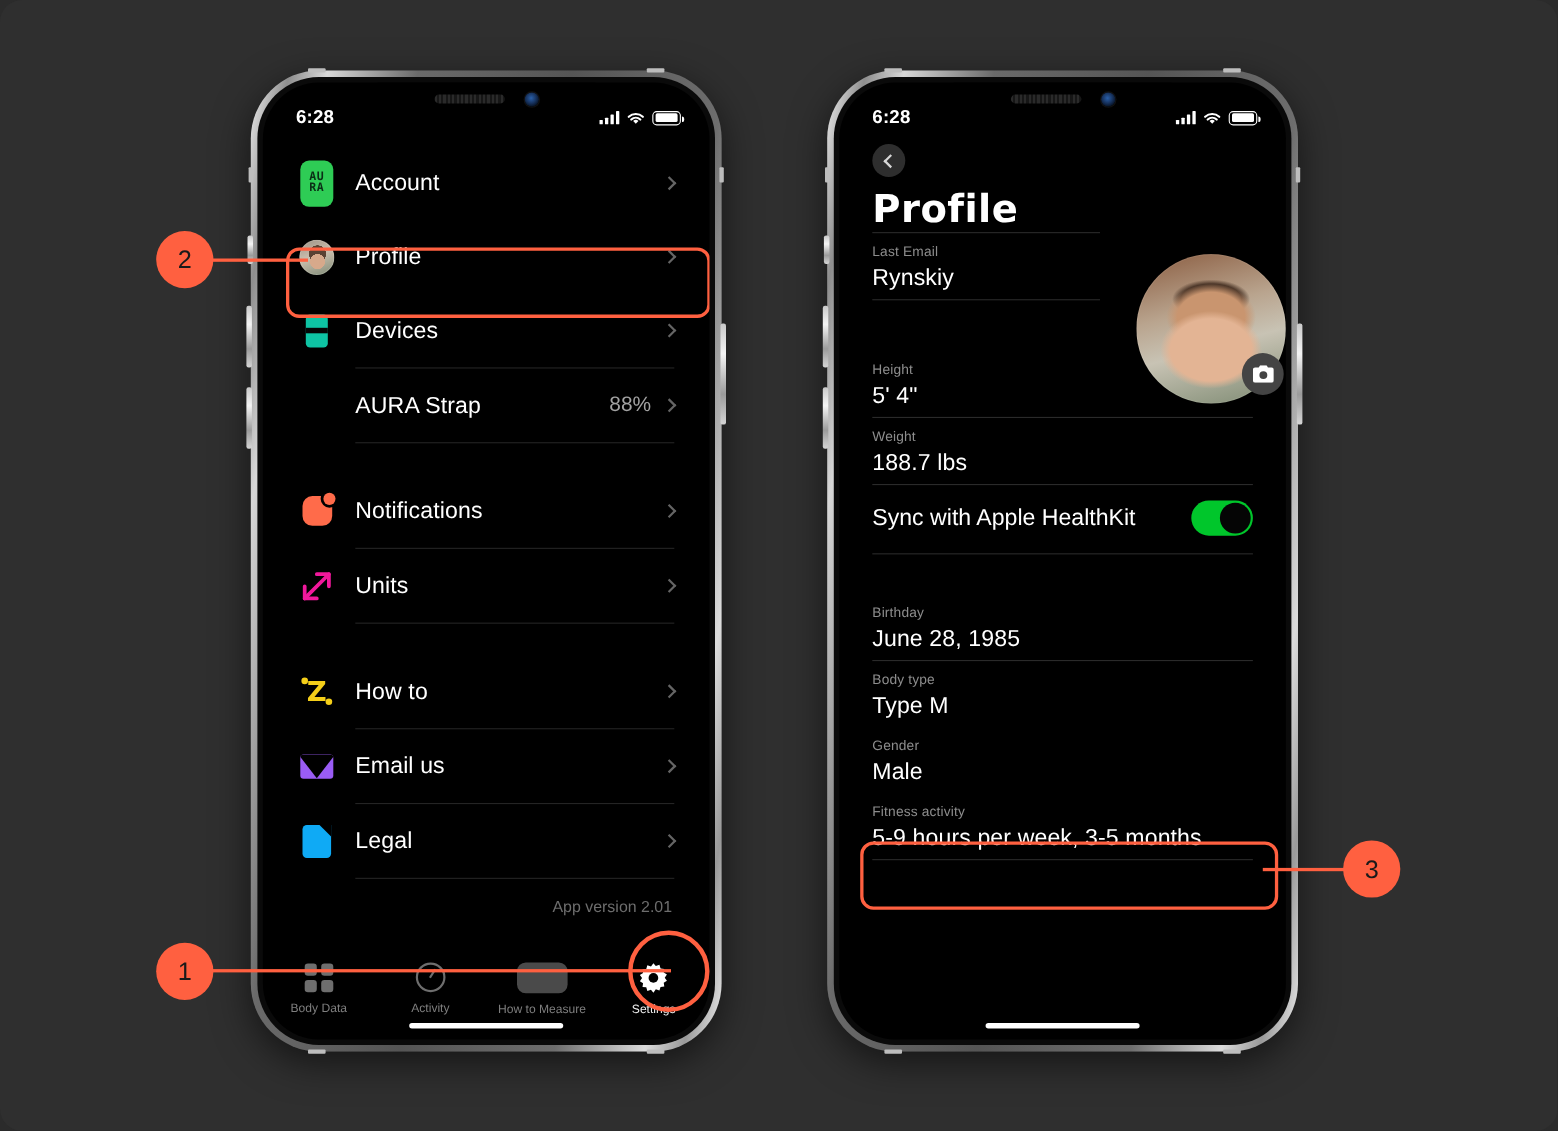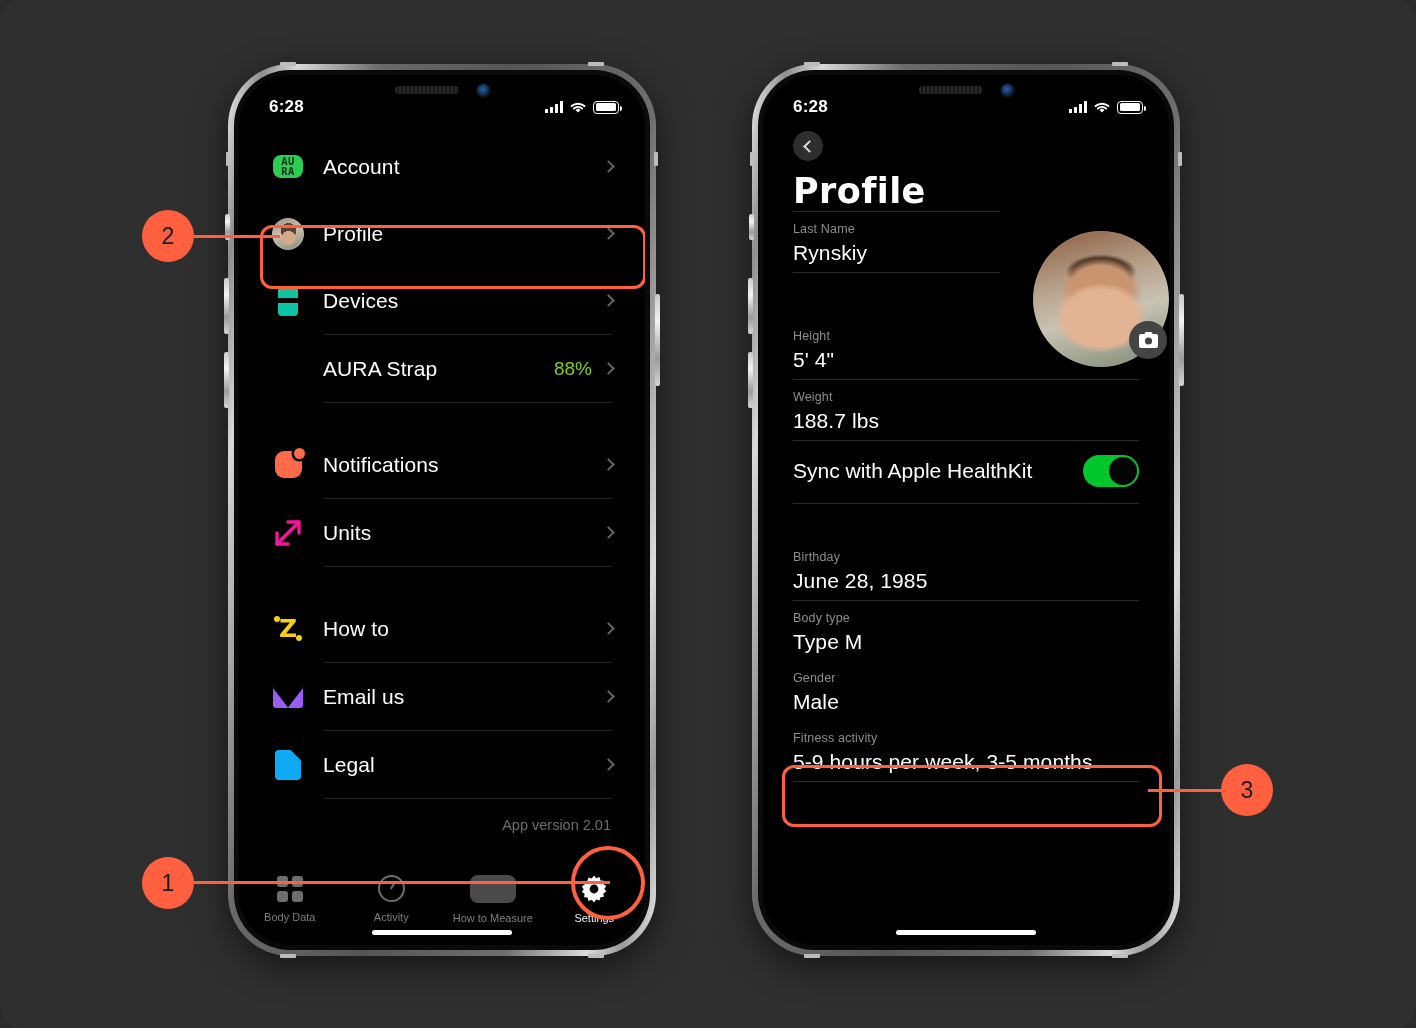--- a/index.html
+++ b/index.html
@@ -105,35 +105,35 @@
   
   .settings-list { position:absolute; top:58px; left:0; right:0; padding: 0 18px; }
   .row {
     position: relative;
     display:flex; align-items:center;
     height: 67px;
     padding: 0 14px 0 14px;
   }
   .row .ricon { width: 34px; display:flex; align-items:center; justify-content:center; flex:0 0 34px;}
   .row .rlabel { color:#fff; font-size:21px; margin-left:18px; flex:1; letter-spacing:.1px;}
-  .row .rvalue { color:#84cc16; font-size:19px; margin-right:12px; }
+  .row .rvalue { color:#a3a3a3; font-size:19px; margin-right:12px; }
   .chev {
     width:9px; height:9px; border-right:2px solid #707070; border-top:2px solid #707070;
     transform: rotate(45deg); opacity:.9;
   }
   .divider { height:1px; background:#242424; margin: 0 14px 0 66px; }
   .gap { height: 28px; }
   .app-version {
     text-align:right; color:#6d6d6d; font-size:14.5px;
     padding: 18px 16px 0 0;
   }
 
   
   .ic-aura {
-    width: 30px; height: 23px; border-radius: 8px; background:#2ecc55;
+    width: 30px; height: 42px; border-radius: 8px; background:#2ecc55;
     display:flex; flex-direction:column; align-items:center; justify-content:center;
     line-height: .95; color:#0b2f16; font-size:10.5px; font-weight:700;
     font-family:"DejaVu Sans Mono", monospace; letter-spacing:.5px;
   }
   .ic-avatar {
     width: 32px; height: 32px; border-radius:50%;
     background:
       radial-gradient(circle at 52% 62%, #d7a98b 0 26%, rgba(215,169,139,0) 27%),
       radial-gradient(circle at 52% 40%, #5a4233 0 30%, rgba(90,66,51,0) 31%),
       linear-gradient(160deg,#9a8f82 0%,#cbbfae 45%,#7e8b76 100%);
@@ -492,21 +492,21 @@
               <svg width="19" height="16" viewBox="0 0 19 16">
                 <path fill="#fff" d="M6.6 0h5.8l1.3 2H17a2 2 0 0 1 2 2v10a2 2 0 0 1-2 2H2a2 2 0 0 1-2-2V4a2 2 0 0 1 2-2h3.3z"></path>
                 <circle cx="9.5" cy="9" r="3.6" fill="#444"></circle>
               </svg>
             </div>
           </div>
 
           <div class="name-col">
             <div class="pf-line"></div>
             <div class="pf-field">
-              <div class="pf-label">Last Name</div>
+              <div class="pf-label">Last Email</div>
               <div class="pf-value">Rynskiy</div>
             </div>
             <div class="pf-line"></div>
           </div>
 
           <div style="height:46px"></div>
 
           <div class="pf-field">
             <div class="pf-label">Height</div>
             <div class="pf-value">5' 4"</div>

